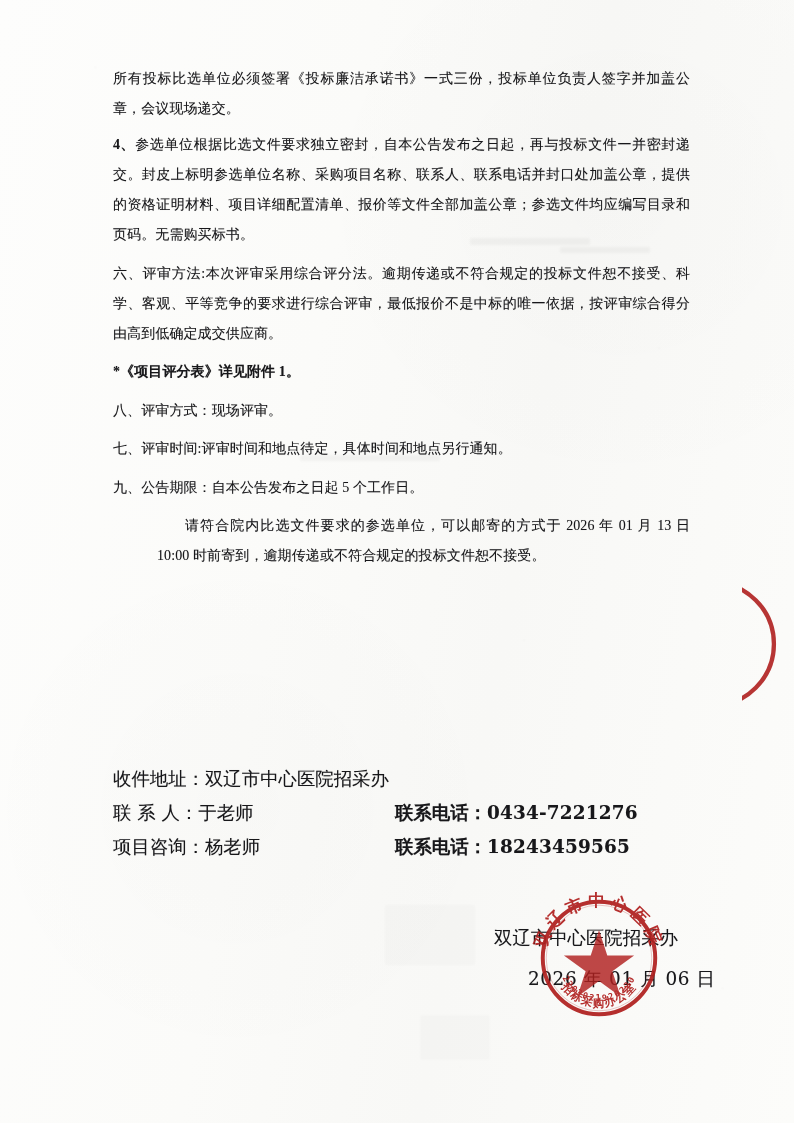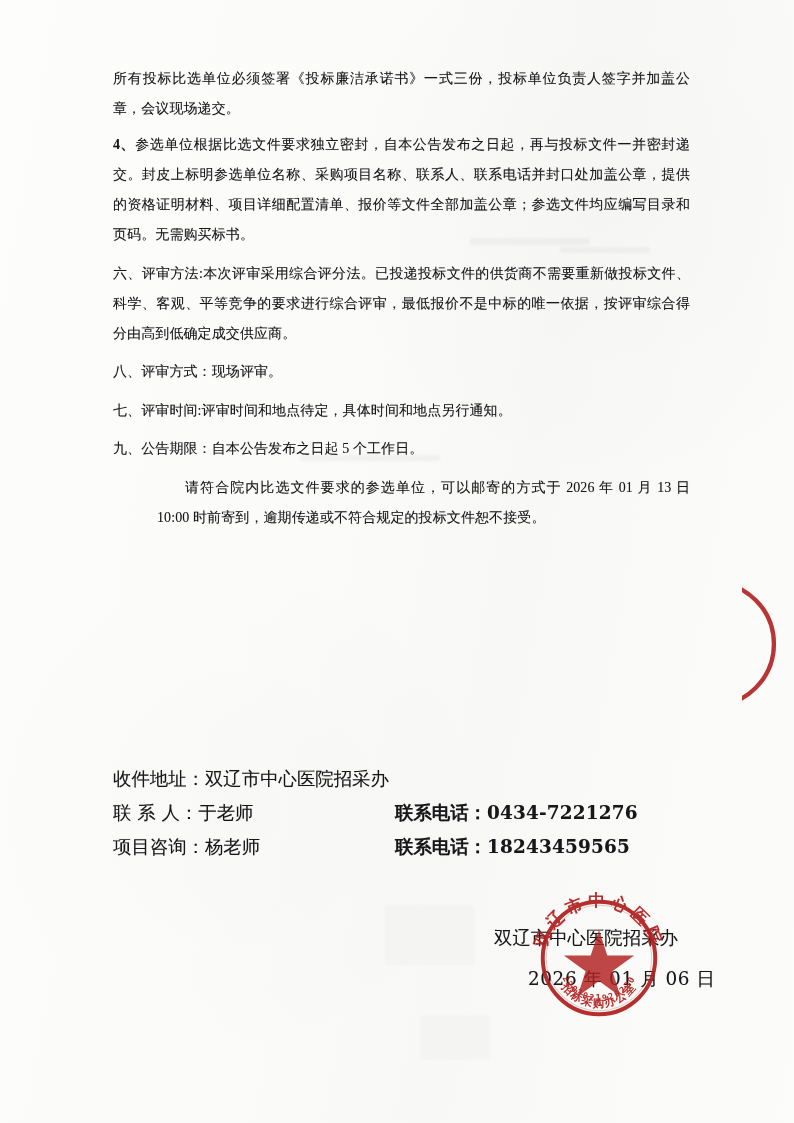--- a/index.html
+++ b/index.html
@@ -169,22 +169,23 @@
   <div class="ghost" style="left:300px; top:455px; width:140px; height:6px;"></div>
   <div class="ghost" style="left:385px; top:905px; width:90px;  height:60px; opacity:.5;"></div>
   <div class="ghost" style="left:420px; top:1015px; width:70px; height:45px; opacity:.4;"></div>
 
   <div id="body-text">
 
     <p class="para tight">所有投标比选单位必须签署《投标廉洁承诺书》一式三份，投标单位负责人签字并加盖公章，会议现场递交。</p>
 
     <p class="para"><span class="b">4、</span><span>参选单位根据比选文件要求独立密封，自本公告发布之日起，再与投标文件一并密封递交。封皮上标明参选单位名称、采购项目名称、联系人、联系电话并封口处加盖公章，提供的资格证明材料、项目详细配置清单、报价等文件全部加盖公章；参选文件均应编写目录和页码。无需购买标书。</span></p>
 
-    <p class="para">六、评审方法:本次评审采用综合评分法。已投递投标文件的供货商不需要重新做投标文件、科学、客观、平等竞争的要求进行综合评审，最低报价不是中标的唯一依据，按评审综合得分由高到低确定成交供应商。</p>
-
+    <p class="para">六、评审方法:本次评审采用综合评分法。逾期传递或不符合规定的投标文件恕不接受、科学、客观、平等竞争的要求进行综合评审，最低报价不是中标的唯一依据，按评审综合得分由高到低确定成交供应商。</p>
+
+    <p class="para bold">*《项目评分表》详见附件 1。</p>
 
     <p class="para">八、评审方式：现场评审。</p>
 
     <p class="para">七、评审时间:评审时间和地点待定，具体时间和地点另行通知。</p>
 
     <p class="para">九、公告期限：自本公告发布之日起 5 个工作日。</p>
 
 
     <p class="para indent">请符合院内比选文件要求的参选单位，可以邮寄的方式于 2026 年 01 月 13 日 10:00 时前寄到，逾期传递或不符合规定的投标文件恕不接受。</p>
 

